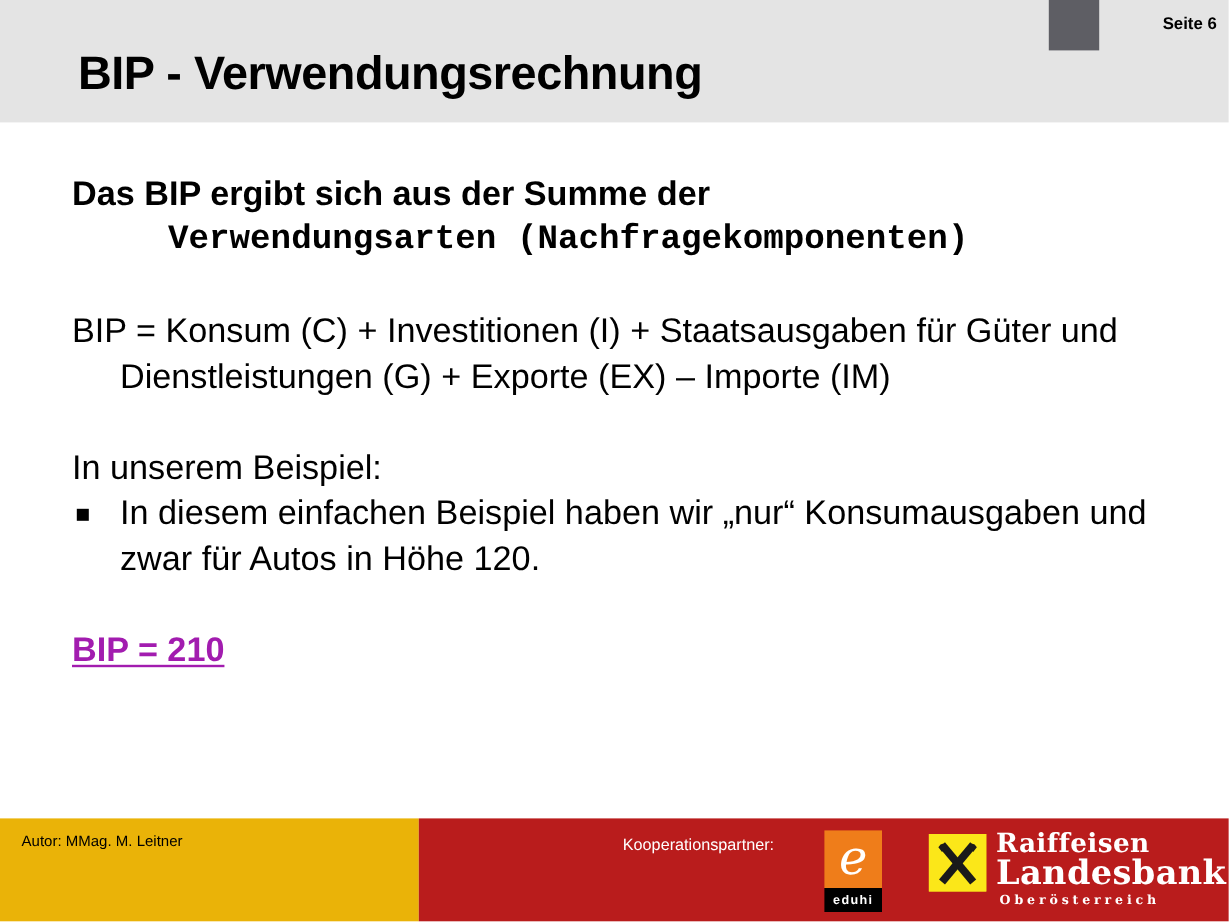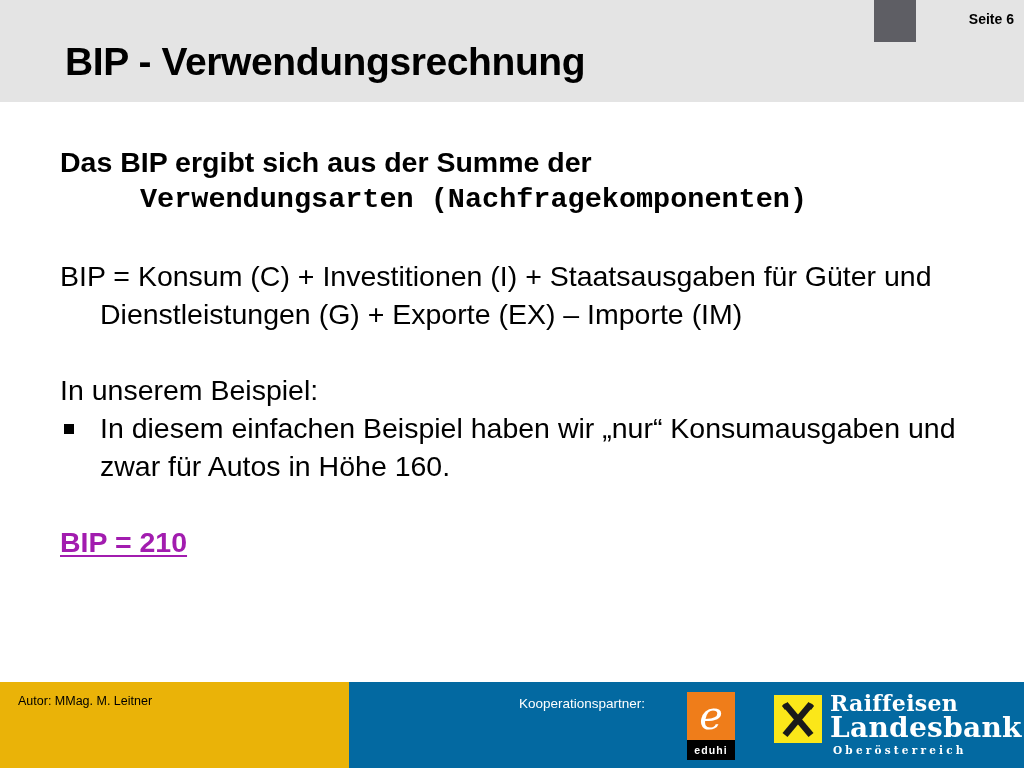--- a/index.html
+++ b/index.html
@@ -137,21 +137,21 @@
     top: 12px;
     font-size: 12.5px;
     color: #000000;
   }
   .footer-right {
     position: absolute;
     left: 349px;
     top: 0;
     width: 675px;
     height: 86px;
-    background: #0369a1;
+    background: #b91c1c;
   }
   .coop-label {
     position: absolute;
     left: 170px;
     top: 14px;
     font-size: 13.5px;
     color: #ffffff;
   }
 
   
@@ -274,21 +274,21 @@
       <div class="blank-line"></div>
 
       <div class="para">BIP = Konsum (C) + Investitionen (I) + Staatsausgaben für Güter und Dienstleistungen (G) + Exporte (EX) – Importe (IM)</div>
 
       <div class="blank-line"></div>
 
       <div class="para" style="padding-left:0;text-indent:0;">In unserem Beispiel:</div>
 
       <div class="bullet-row">
         <span class="bullet-marker"></span>
-        <span>In diesem einfachen Beispiel haben wir „nur“ Konsumausgaben und zwar für Autos in Höhe 160.</span>
+        <span>In diesem einfachen Beispiel haben wir „nur“ Konsumausgaben und zwar für Autos in Höhe 120.</span>
       </div>
 
       <div class="result-wrap">
         <span class="result-line">BIP = 210</span>
       </div>
 
     </div>
   </div>
 
   <div class="footer">

